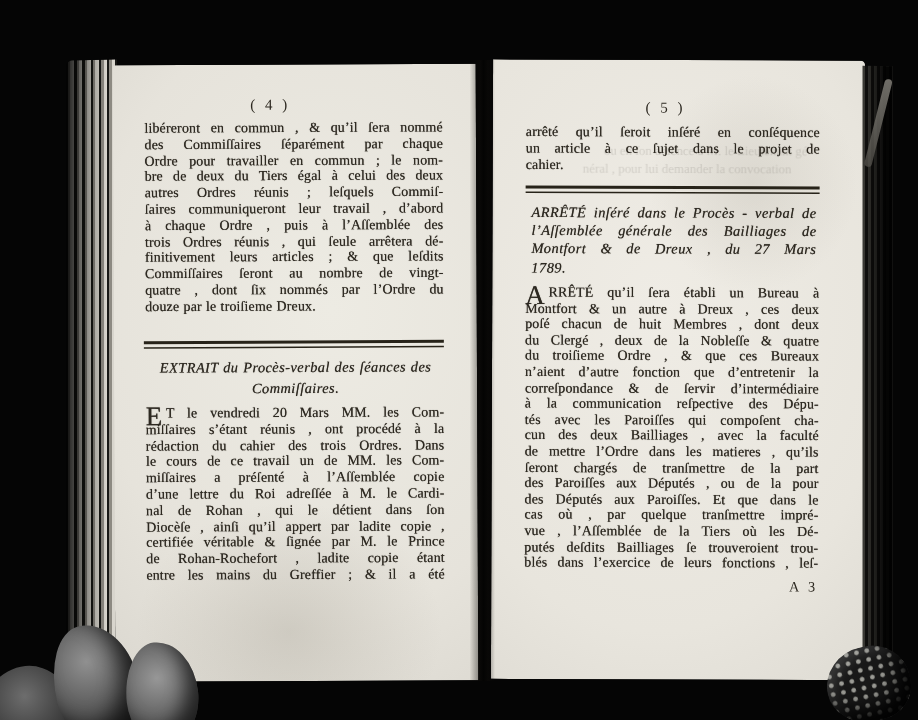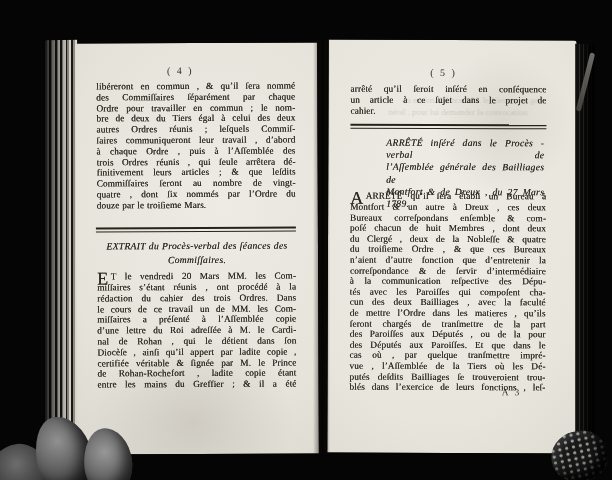--- a/index.html
+++ b/index.html
@@ -50,28 +50,28 @@
   }
   
   .folio { position:absolute; font-size:10px; letter-spacing:2px; text-align:center; }
   .block { position:absolute; font-size:9.3px; line-height:10.8px;
            letter-spacing:.1px; word-spacing:.4px;
            text-shadow:0 0 .45px rgba(43,38,30,.85); }
   .line { text-align:justify; text-align-last:justify; }
   .line.noj { text-align-last:left; }
   .heading { font-style:italic; font-size:9.6px; letter-spacing:.3px; }
   .heading .line { text-align:center; text-align-last:center; }
-  .heading-right .line { text-align:justify; text-align-last:justify;margin-left:32px; }
+  .heading-right .line { text-align:justify; text-align-last:justify; }
   .heading-right .line.noj { text-align-last:left; }
   .rule { position:absolute; }
   .rule .bar-thick { height:2.2px; background:#272319; }
   .rule .bar-thin  { height:1px; background:#272319; margin-top:1.6px; }
   .dropcap { display:inline-block; font-size:18px; line-height:8px;
              vertical-align:-5px; margin-right:2px; letter-spacing:.5px; }
-  .signature { position:absolute; font-size:9.5px; letter-spacing:2px; text-align:center; }
+  .signature { position:absolute; font-size:9.5px; letter-spacing:2px; text-align:right; }
   .ghost { position:absolute; font-size:8.6px; color:#46413a; opacity:.16;
            filter:blur(.4px); white-space:nowrap; }
   
   .finger { position:absolute; }
   .finger-far {
     left:-12px; top:444px; width:62px; height:62px; transform:rotate(20deg);
     border-radius:48% 52% 45% 55% / 55% 50% 50% 45%;
     background:radial-gradient(circle at 40% 35%, #6d6d6d, #252525 78%);
   }
   .finger-mid {
@@ -111,21 +111,21 @@
       <div class="line">des Commiſſaires ſéparément par chaque</div>
       <div class="line">Ordre pour travailler en commun ; le nom-</div>
       <div class="line">bre de deux du Tiers égal à celui des deux</div>
       <div class="line">autres Ordres réunis ; leſquels Commiſ-</div>
       <div class="line">ſaires communiqueront leur travail , d’abord</div>
       <div class="line">à chaque Ordre , puis à l’Aſſemblée des</div>
       <div class="line">trois Ordres réunis , qui ſeule arrêtera dé-</div>
       <div class="line">finitivement leurs articles ; &amp; que leſdits</div>
       <div class="line">Commiſſaires ſeront au nombre de vingt-</div>
       <div class="line">quatre , dont ſix nommés par l’Ordre du</div>
-      <div class="line noj">douze par le troiſieme Mars.</div>
+      <div class="line noj">douze par le troiſieme Dreux.</div>
     </div>
 
     <div class="rule" style="left:20px; top:184px; width:200px;">
       <div class="bar-thick"></div>
       <div class="bar-thin"></div>
     </div>
 
     <div class="block heading" style="left:10px; top:196px; width:222px; line-height:13.5px;">
       <div class="line">EXTRAIT du Procès-verbal des ſéances des</div>
       <div class="line">Commiſſaires.</div>
@@ -164,23 +164,22 @@
     </div>
 
     <div class="block heading heading-right" style="left:26px; top:97px; width:190px; line-height:12.2px;">
       <div class="line">ARRÊTÉ inſéré dans le Procès - verbal de</div>
       <div class="line">l’Aſſemblée générale des Bailliages de</div>
       <div class="line">Montfort &amp; de Dreux , du 27 Mars</div>
       <div class="line noj">1789.</div>
     </div>
 
     <div class="block" style="left:22px; top:151px; width:196px; line-height:10.6px;">
-      <div class="line"><span class="dropcap">A</span><span>ARRÊTÉ qu’il ſera établi un Bureau à</span></div>
+      <div class="line"><span class="dropcap">A</span><span>RRÊTÉ qu’il ſera établi un Bureau à</span></div>
       <div class="line">Montfort &amp; un autre à Dreux , ces deux</div>
-      <div class="line">Bureaux correſpondans enſemble &amp; com-</div>
       <div class="line">poſé chacun de huit Membres , dont deux</div>
       <div class="line">du Clergé , deux de la Nobleſſe &amp; quatre</div>
       <div class="line">du troiſieme Ordre , &amp; que ces Bureaux</div>
       <div class="line">n’aient d’autre fonction que d’entretenir la</div>
       <div class="line">correſpondance &amp; de ſervir d’intermédiaire</div>
       <div class="line">à la communication reſpective des Dépu-</div>
       <div class="line">tés avec les Paroiſſes qui compoſent cha-</div>
       <div class="line">cun des deux Bailliages , avec la faculté</div>
       <div class="line">de mettre l’Ordre dans les matieres , qu’ils</div>
       <div class="line">ſeront chargés de tranſmettre de la part</div>

